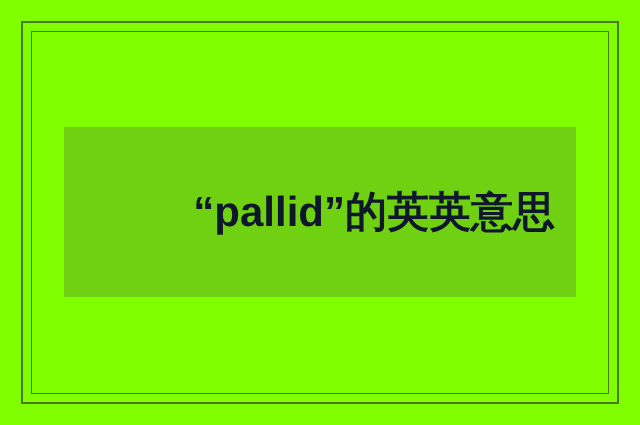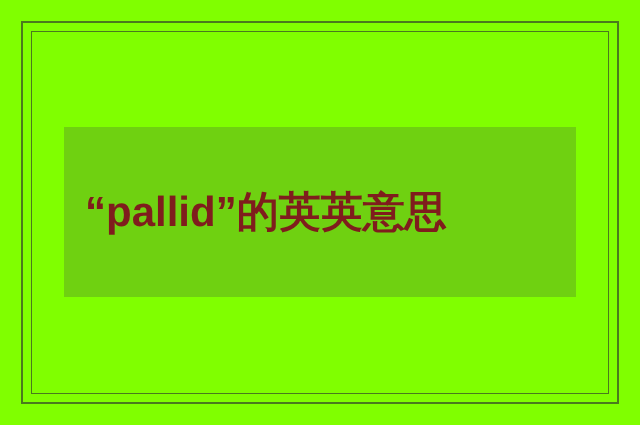--- a/index.html
+++ b/index.html
@@ -54,22 +54,22 @@
     background: #6fd111;
     display: flex;
     align-items: center;
     justify-content: center;
     overflow: hidden;
   }
 
   #title-text {
     width: 470px;
     margin: 0;
-    text-align: left;
-    color: #7f1d1d;
+    text-align: right;
+    color: #0f172a;
     font-weight: bold;
     font-size: 42px;
     line-height: 62px;
     letter-spacing: 0px;
     word-break: break-all;
     text-rendering: geometricPrecision;
   }
 </style>
 </head>
 <body>

